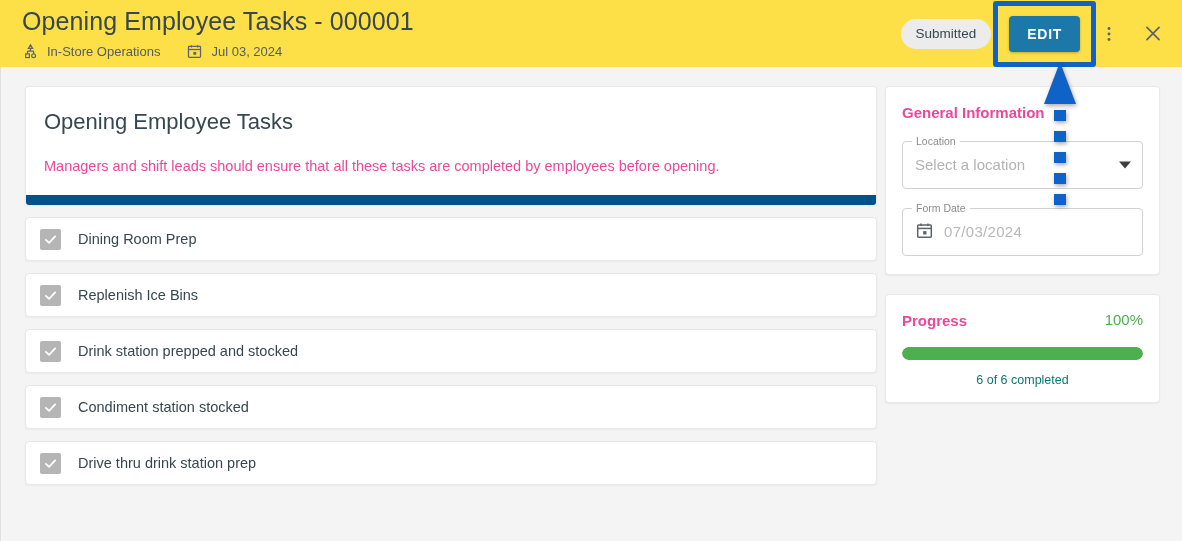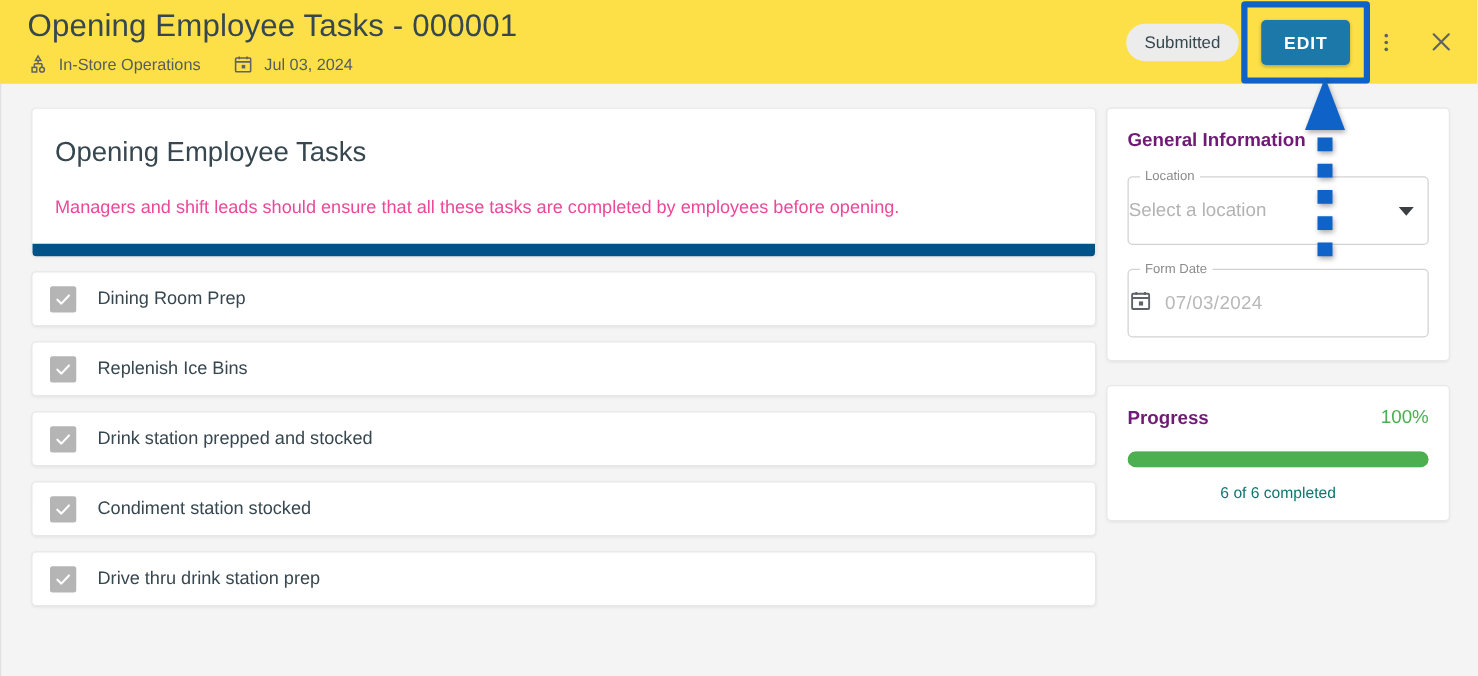--- a/index.html
+++ b/index.html
@@ -107,27 +107,27 @@
     display: flex; align-items: center; justify-content: center;
   }
   .checkbox svg { width: 17px; height: 17px; display: block; }
   .task-label {
     margin-left: 17px; font-size: 14.5px; color: #37474f; line-height: 20px;
   }
 
   
   .side-card { padding: 16px 16px 18px 16px; }
   .side-title {
-    font-size: 15px; font-weight: 700; color: #701a75; line-height: 19px;
+    font-size: 15px; font-weight: 700; color: #ec4899; line-height: 19px;
   }
 
   .field {
-    position: relative; margin-top: 19px; height: 55px;
+    position: relative; margin-top: 19px; height: 48px;
     border: 1px solid #d2d2d2; border-radius: 4px;
-    display: flex; align-items: center; padding: 0 0;
+    display: flex; align-items: center; padding: 0 12px;
   }
   .field-legend {
     position: absolute; top: -7px; left: 9px; padding: 0 4px;
     background: #ffffff; font-size: 10.5px; color: #8c8c8c; line-height: 13px;
     white-space: nowrap;
   }
   .field-value {
     font-size: 15px; color: #b3b3b3; line-height: 20px; white-space: nowrap;
   }
   .field-value.date { color: #b8b8b8; letter-spacing: 0.3px; }

